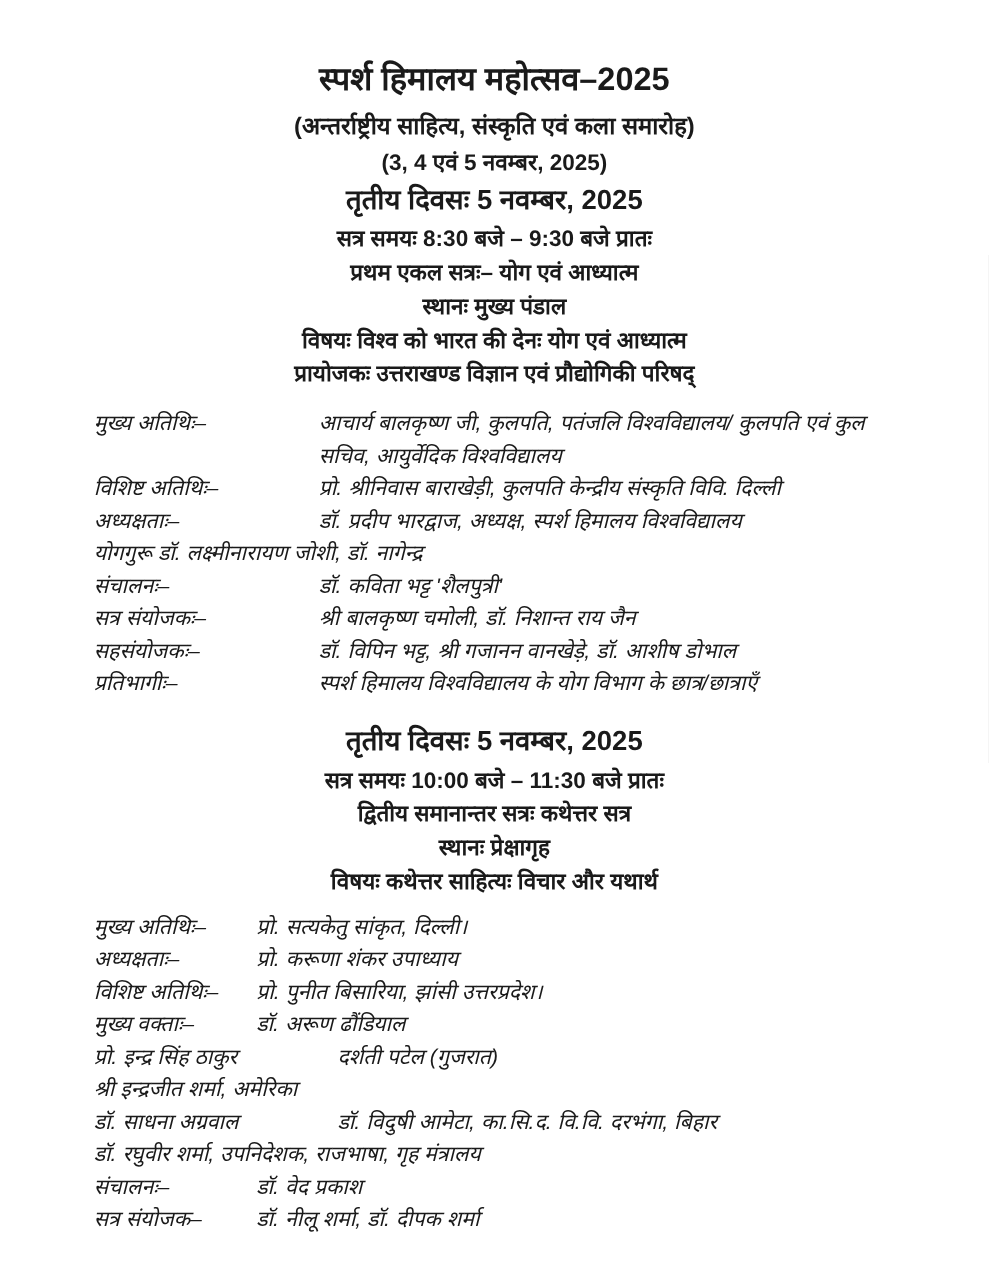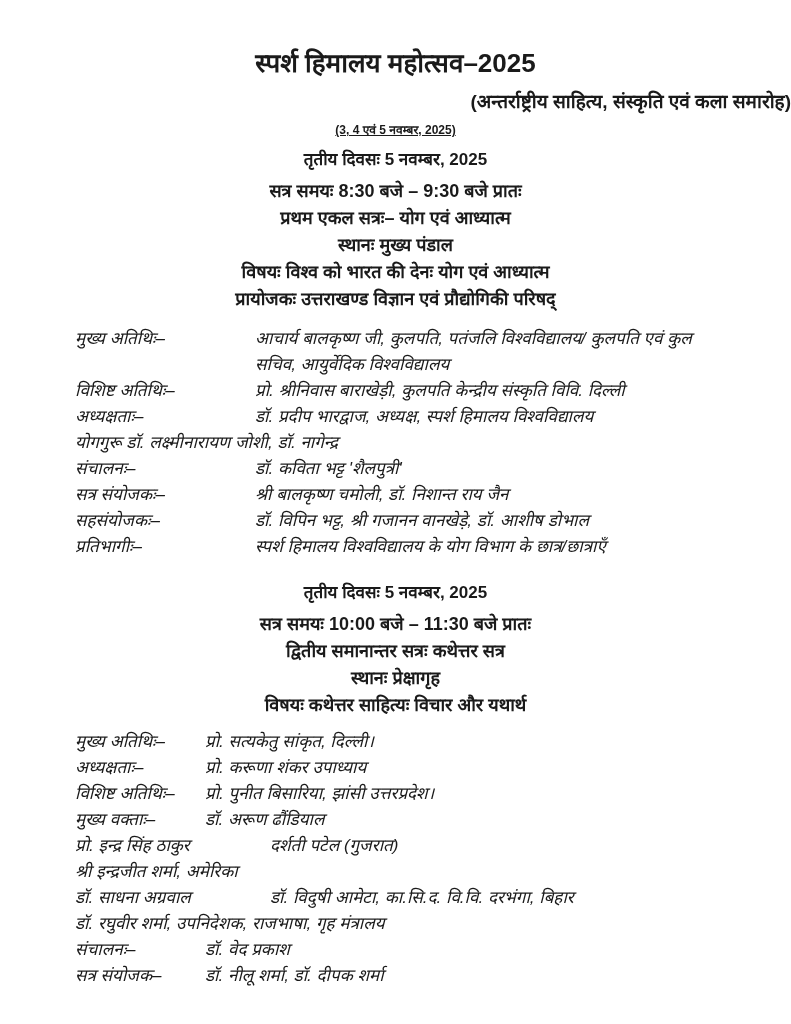--- a/index.html
+++ b/index.html
@@ -10,23 +10,23 @@
     margin:0 auto;
     background:var(--bg, #fff);
     color:var(--text, #1a1a1a);
     font-family:"Liberation Sans","DejaVu Sans",sans-serif;
     box-sizing:border-box;
     padding:46px 56px 20px 75px;
     overflow:hidden;
   }
   .centerblock { margin-left:-75px; margin-right:-56px; text-align:center; }
   .title    { font-size:26px; font-weight:700; line-height:34px; margin-bottom:8px; }
-  .subtitle { font-size:19px; font-weight:700; line-height:27px; margin-bottom:2px;text-align:right; }
-  .dates    { font-size:12px; font-weight:700; line-height:26px; margin-bottom:2px;text-decoration:underline; }
-  .session .heading { font-size:17px; font-weight:700; line-height:30px; margin:0 0 3px 0; }
+  .subtitle { font-size:19px; font-weight:700; line-height:27px; margin-bottom:2px; }
+  .dates    { font-size:18px; font-weight:700; line-height:26px; margin-bottom:2px; }
+  .session .heading { font-size:22px; font-weight:700; line-height:30px; margin:0 0 3px 0; }
   .meta-line { font-size:18px; font-weight:700; line-height:27px; }
   .rows { margin-top:13px; font-size:17px; line-height:26px;font-style:italic; }
   .row { display:flex; align-items:flex-start; }
   .row .label { flex:0 0 180px; }
   .session.s2 .row .label { flex:0 0 130px; }
   .val { flex:1; text-align:justify; }
   .val-line { text-align:left; }
   .seg-fixed { display:inline-block; min-width:195px; }
   .session + .session { margin-top:18px; }
   .session.s2 .rows { margin-top:10px; }

